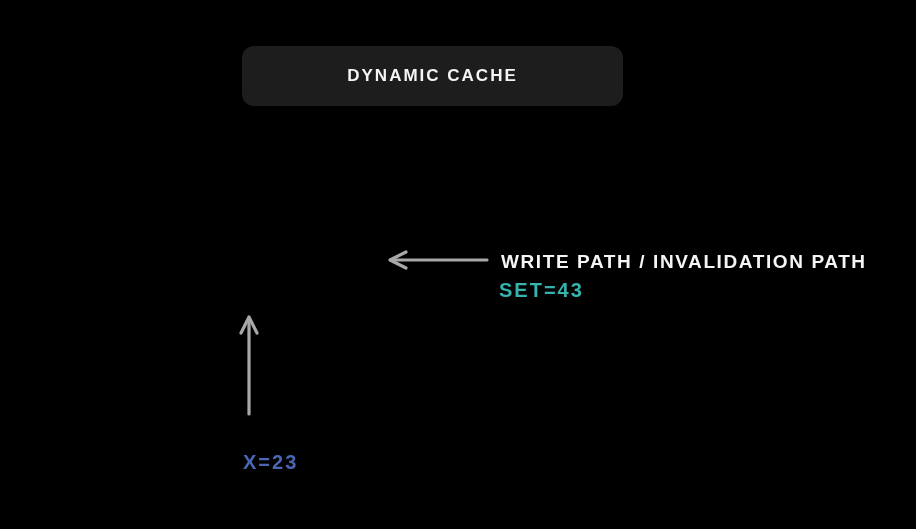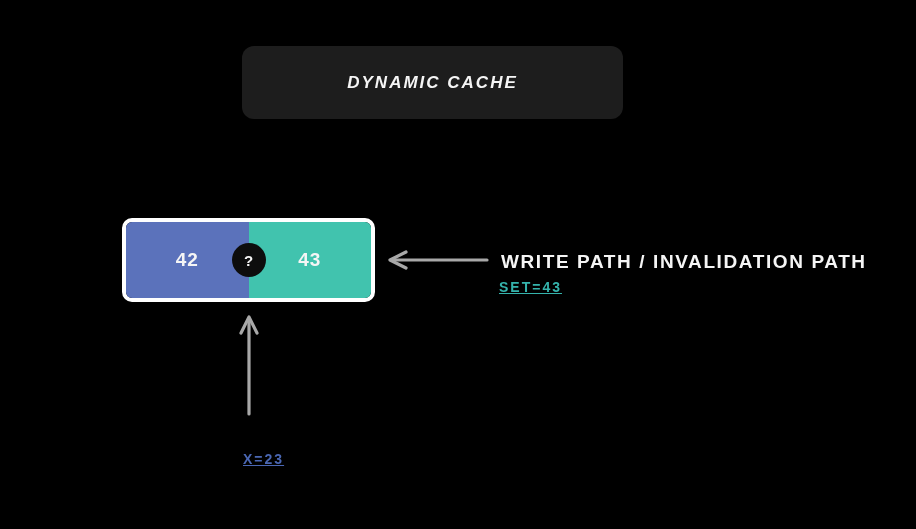--- a/index.html
+++ b/index.html
@@ -7,24 +7,24 @@
     position: relative;
     width: 916px;
     height: 529px;
     background: var(--bg, #000);
     overflow: hidden;
     font-family: "Liberation Sans", sans-serif;
   }
   .title-box {
     position: absolute;
     left: 242px; top: 46px;
-    width: 381px; height: 73px;
+    width: 381px; height: 60px;
     background: var(--header_bg, #1d1d1d);
     border-radius: 12px;
-    display: flex; align-items: center; justify-content: center; font-style: italic;
+    display: flex; align-items: center; justify-content: center;
   }
   .title-text {
     color: var(--text, #f5f5f5);
     font-weight: 700;
     font-size: 17px;
     letter-spacing: 2px;
     white-space: nowrap;
   }
   .cache-cell {
     position: absolute;
@@ -71,44 +71,38 @@
     position: absolute;
     color: var(--text, #f5f5f5);
     font-weight: 700;
     font-size: 19px;
     letter-spacing: 1.6px;
     white-space: nowrap;
   }
   .path-detail {
     position: absolute;
     font-weight: 700;
-    font-size: 14px;
+    font-size: 20px;
     letter-spacing: 2px;
     white-space: nowrap;
-    text-decoration: underline;
   }
   .write-label  { left: 501px; top: 251px; }
   .write-detail { left: 499px; top: 279px; color: var(--teal_text, #35b3ac); }
   .read-label   { left: 245px; top: 427px; }
   .read-detail  { left: 243px; top: 451px; color: var(--blue_text, #4a67b3); }
 </style>
 </head>
 <body>
 
 <div class="stage">
 
   <div class="title-box">
     <span class="title-text">DYNAMIC CACHE</span>
   </div>
 
-  <div class="cache-cell">
-    <div class="half old">42</div>
-    <div class="half new">43</div>
-    <div class="qcircle">?</div>
-  </div>
 
   <svg class="arrow-write" width="106" height="24" viewBox="0 0 106 24">
     <line class="arrow-stroke" x1="104" y1="12" x2="9" y2="12"></line>
     <polyline class="arrow-stroke" points="23,4 7,12 23,20"></polyline>
   </svg>
 
   <div class="path-label write-label">WRITE PATH / INVALIDATION PATH</div>
   <div class="path-detail write-detail">SET=43</div>
 
   <svg class="arrow-read" width="24" height="106" viewBox="0 0 24 106">

